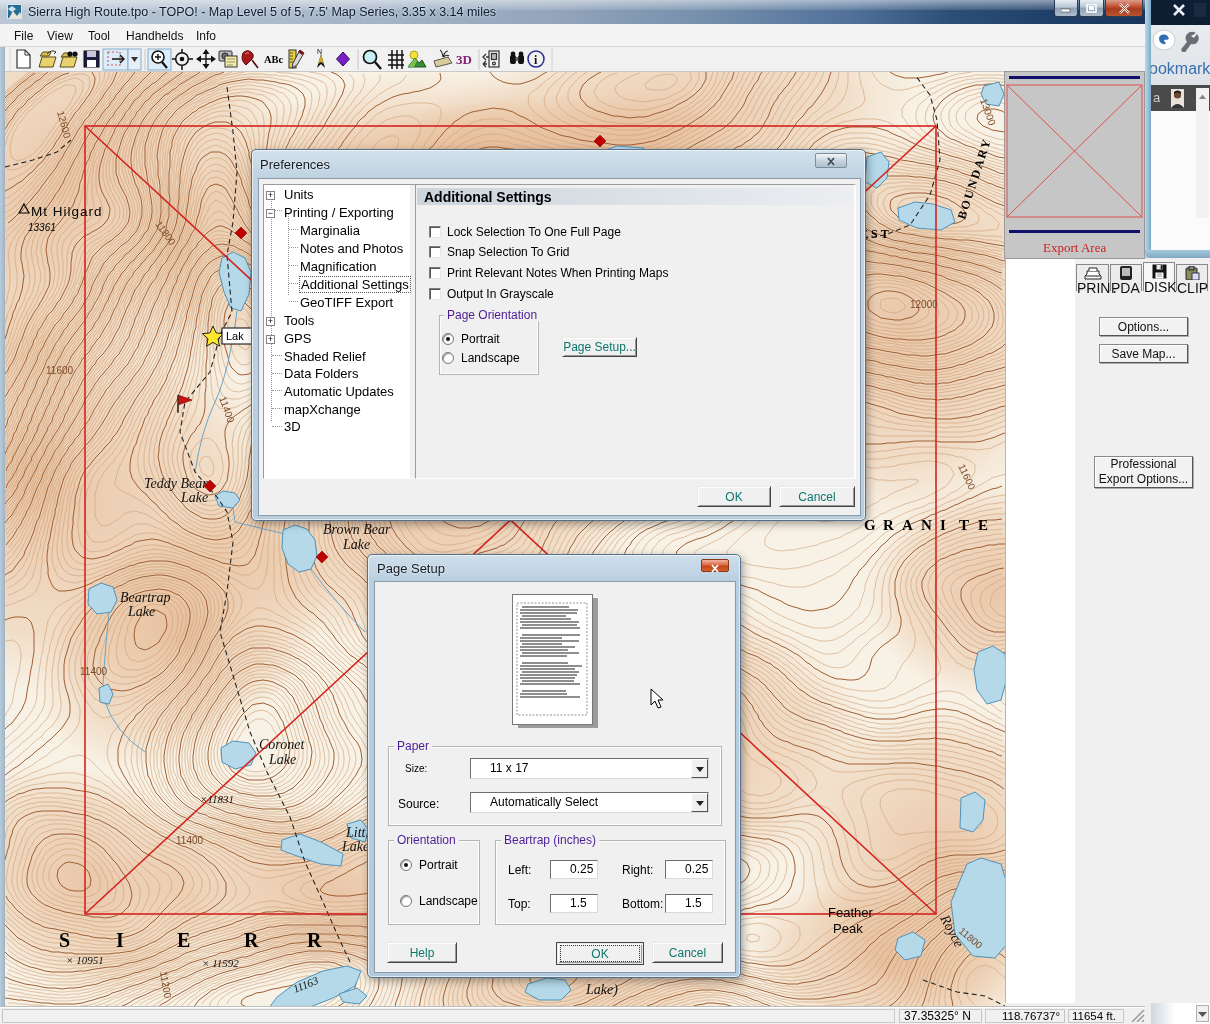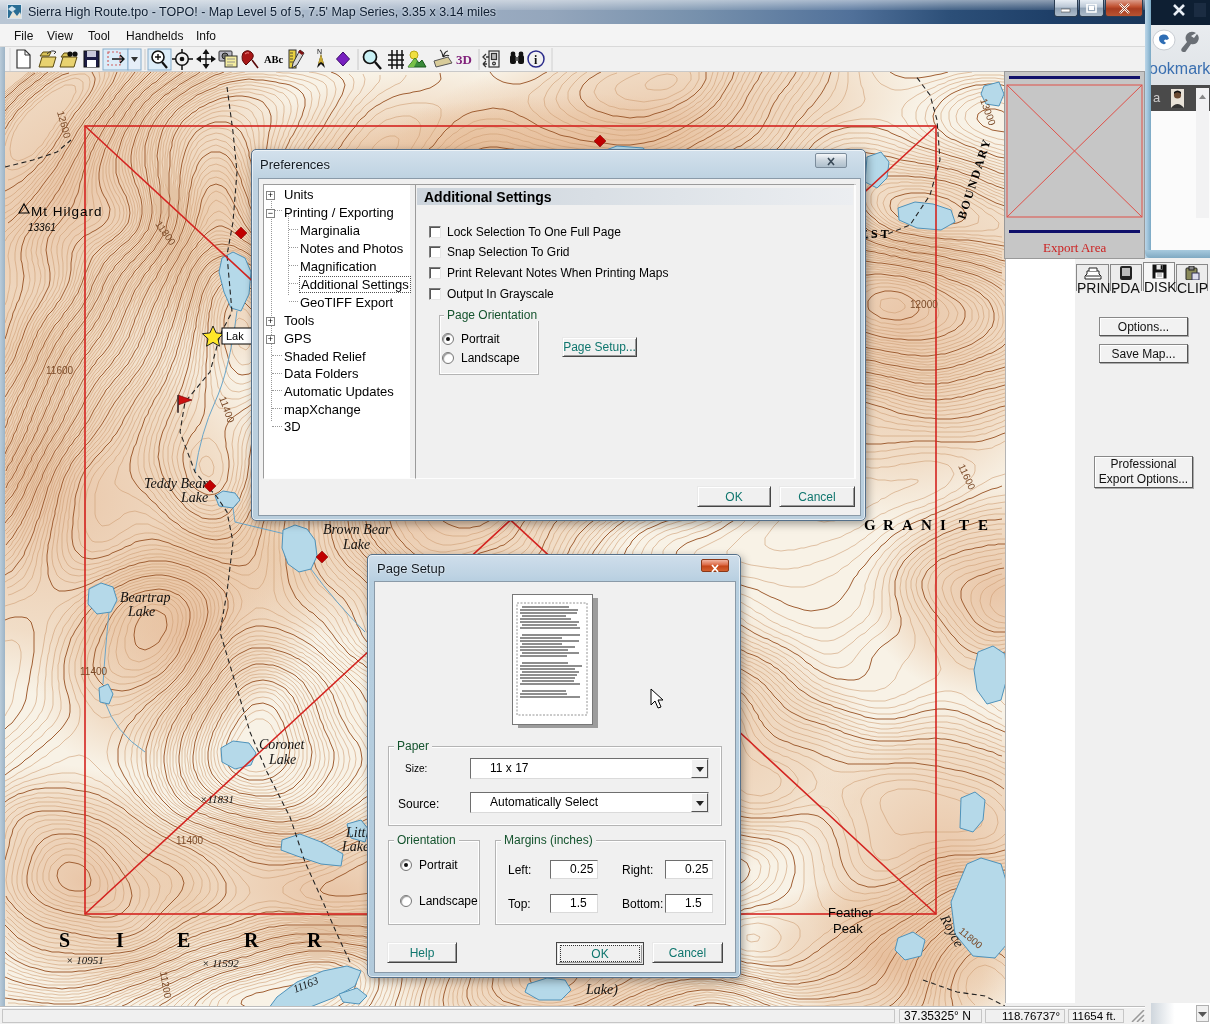--- a/index.html
+++ b/index.html
@@ -27,21 +27,21 @@
 
 #statusbar{left:0;top:1007px;width:1145px;height:17px;background:#f0f0f0;border-top:1px solid #fff;box-shadow:0 -1px 0 #bdbdbd;font-size:12px;color:#222}
 .scell{position:absolute;top:1009px;height:14px;border:1px solid #c6c6c6;background:#f0f0f0;padding:0 4px;line-height:13px;font-size:12px}
 
 .dlg{position:absolute;border-radius:5px}
 .btn3{position:absolute;background:#f0f0f0;border:1px solid;border-color:#e9e9e9 #454545 #454545 #e9e9e9;box-shadow:inset 1px 1px 0 #fff,inset -1px -1px 0 #9a9a9a;font-size:12px;color:#0f766e;text-align:center}
 .cb{position:absolute;width:12px;height:12px;background:#fff;border:1px solid;border-color:#7b7b7b #e6e6e6 #e6e6e6 #7b7b7b;box-shadow:inset 1px 1px 0 #555}
 .radio{position:absolute;width:12px;height:12px;border-radius:50%;background:#fff;border:1px solid #777;box-shadow:inset 1px 1px 1px #999}
 .rdot{position:absolute;width:4px;height:4px;border-radius:50%;background:#111}
 .gbox{position:absolute;border:1px solid #b4b4b4;box-shadow:inset 0 0 0 1px #fff}
-.glabel{position:absolute;background:#f0f0f0;padding:0 3px;font-size:12px;color:#14532d;line-height:12px}
+.glabel{position:absolute;background:#f0f0f0;padding:0 3px;font-size:12px;color:#4c1d95;line-height:12px}
 .fld{position:absolute;background:#fff;border:1px solid;border-color:#6e6e6e #dadada #dadada #6e6e6e;font-size:12px;color:#000000;padding:1px 19px}
 .treetxt{position:absolute;font-size:13px;color:#000;white-space:nowrap}
 .pm{position:absolute;width:9px;height:9px;background:#fff;border:1px solid #848484;font-size:9px;line-height:7px;text-align:center;color:#000}
 </style></head><body>
 <div id="stage">
 <svg class="abs" id="mapsvg" style="left:5px;top:72px" width="1000" height="935" viewBox="0 0 1000 935">
 <rect width="1000" height="935" fill="#f8f2e6"></rect>
 <defs>
         <radialGradient id="wash">
           <stop offset="0%" stop-color="#dfa87e" stop-opacity="0.6"></stop>
@@ -903,21 +903,21 @@
           <path d="M4,7 h8 l-4,5 Z" fill="#222"></path>
         </svg></div>
  <div class="gbox" style="left:20px;top:285px;width:92px;height:85px"></div>
  <div class="glabel" style="left:26px;top:279px">Orientation</div>
  <div class="radio" style="left:32px;top:304px"></div>
       <div class="rdot" style="left:36px;top:308px"></div>
       <div class="abs" style="left:51px;top:303px;font-size:12px">Portrait</div>
  <div class="radio" style="left:32px;top:340px"></div>
       <div class="abs" style="left:51px;top:339px;font-size:12px">Landscape</div>
  <div class="gbox" style="left:127px;top:285px;width:231px;height:85px"></div>
- <div class="glabel" style="left:133px;top:279px">Margins (inches)</div>
+ <div class="glabel" style="left:133px;top:279px">Beartrap (inches)</div>
  <div class="abs" style="left:140px;top:308px;font-size:12px">Left:</div>
  <div class="fld" style="left:182px;top:305px;width:48px;height:19px;line-height:15px">0.25</div>
  <div class="abs" style="left:254px;top:308px;font-size:12px">Right:</div>
  <div class="fld" style="left:297px;top:305px;width:48px;height:19px;line-height:15px">0.25</div>
  <div class="abs" style="left:140px;top:342px;font-size:12px">Top:</div>
  <div class="fld" style="left:182px;top:339px;width:48px;height:19px;line-height:15px">1.5</div>
  <div class="abs" style="left:254px;top:342px;font-size:12px">Bottom:</div>
  <div class="fld" style="left:297px;top:339px;width:48px;height:19px;line-height:15px">1.5</div>
  <div class="btn3" style="left:19px;top:387px;width:70px;height:21px;line-height:20px">Help</div>
  <div class="btn3" style="left:188px;top:387px;width:88px;height:23px;line-height:21px;border-color:#454545;box-shadow:inset 0 0 0 1px #e9e9e9,inset 1px 1px 0 1px #fff,inset -2px -2px 0 #9a9a9a"><span style="display:inline-block;width:80px;height:17px;margin-top:2px;border:1px dotted #333;line-height:16px">OK</span></div>

